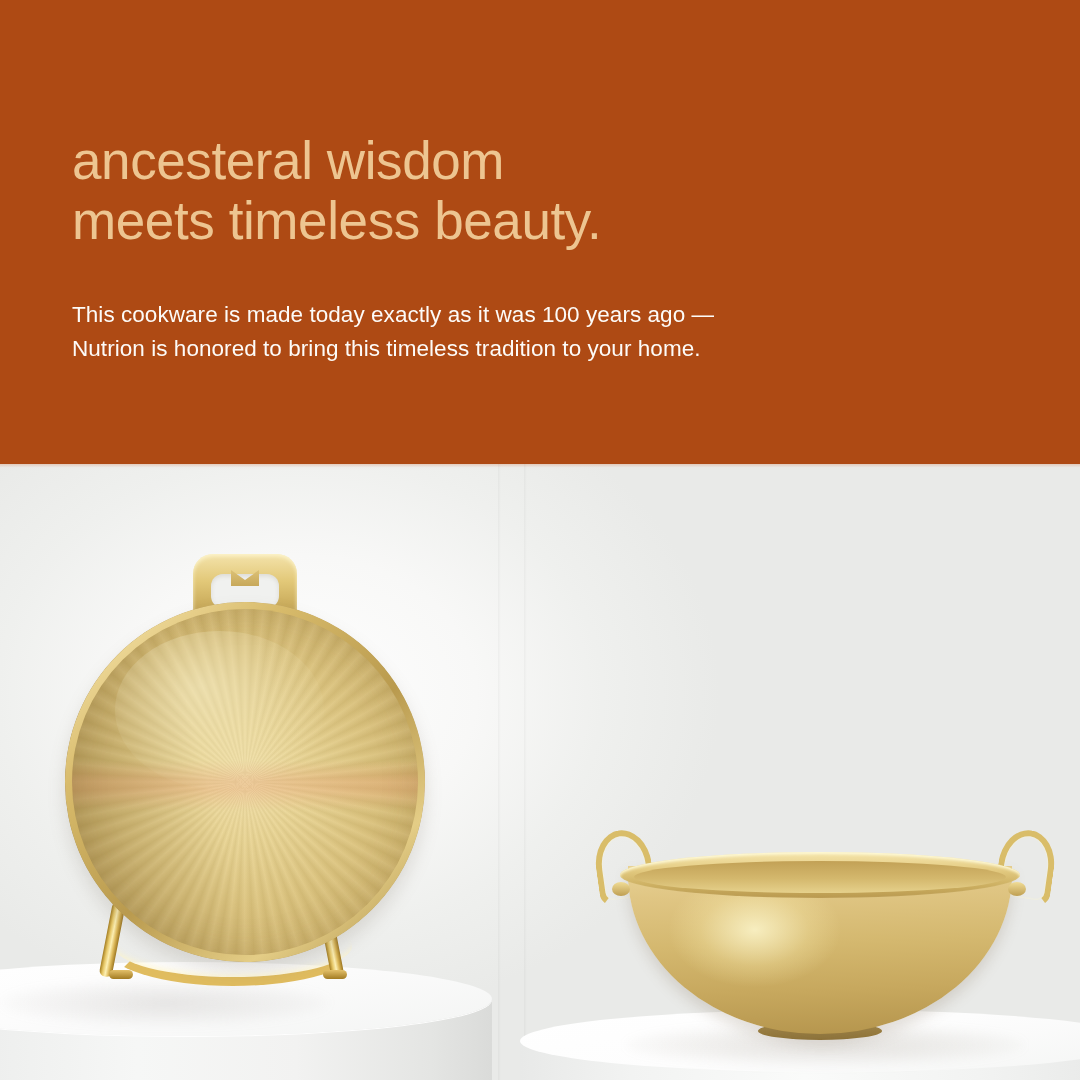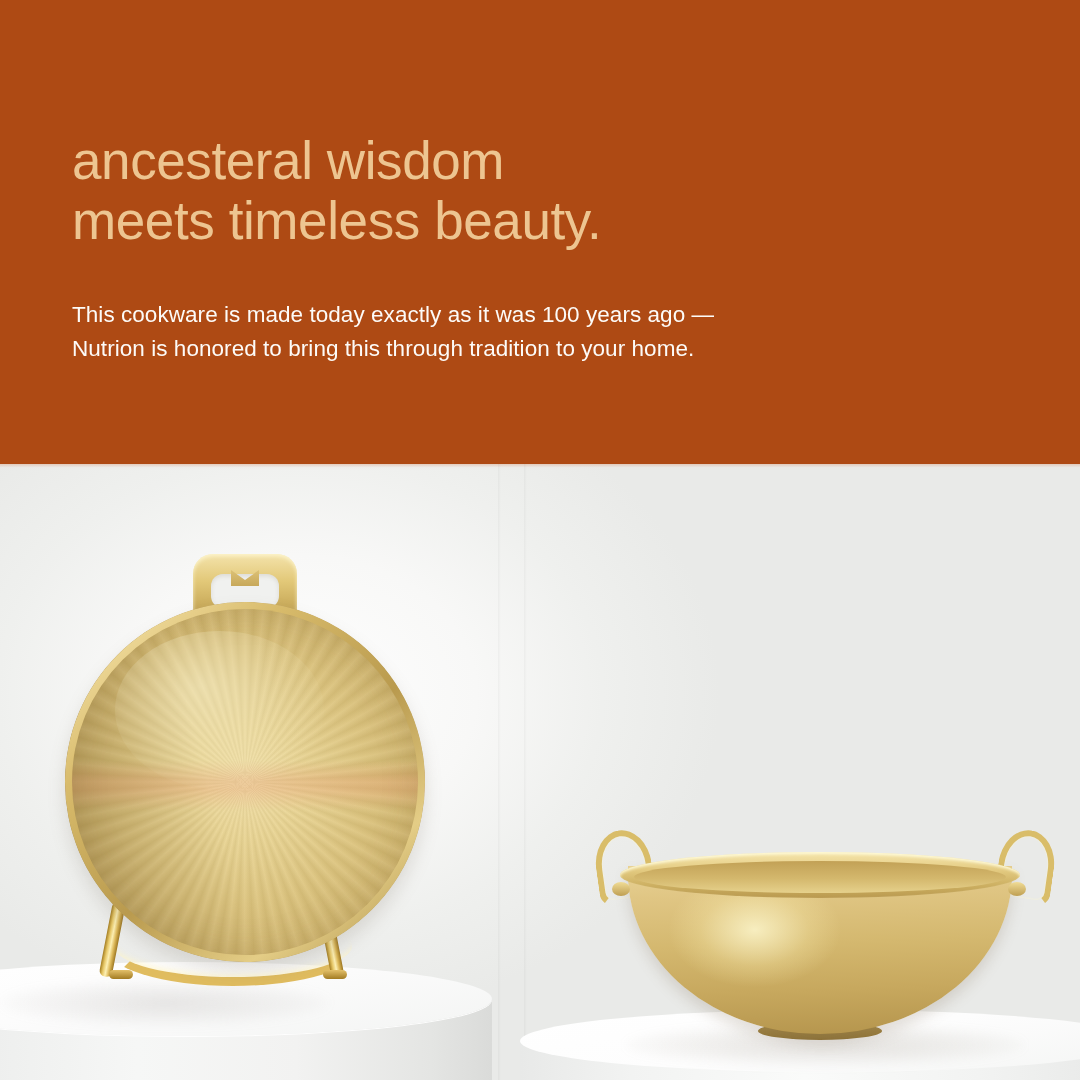--- a/index.html
+++ b/index.html
@@ -406,21 +406,21 @@
 
 <div id="poster">
 
   <div id="text-band">
 
     <h1 id="headline">ancesteral wisdom
 meets timeless beauty.</h1>
 
     <div id="body-copy">
       <span class="body-line">This cookware is made today exactly as it was 100 years ago —</span>
-      <span class="body-line">Nutrion is honored to bring this through tradition to your home.</span>
+      <span class="body-line">Nutrion is honored to bring this timeless tradition to your home.</span>
     </div>
 
   </div>
 
   <div id="photo">
 
     <div id="backdrop"></div>
     <div id="backdrop-seam"></div>
     <div class="vert-edge" style="left:498px"></div>
     <div class="vert-edge" style="left:524px"></div>

